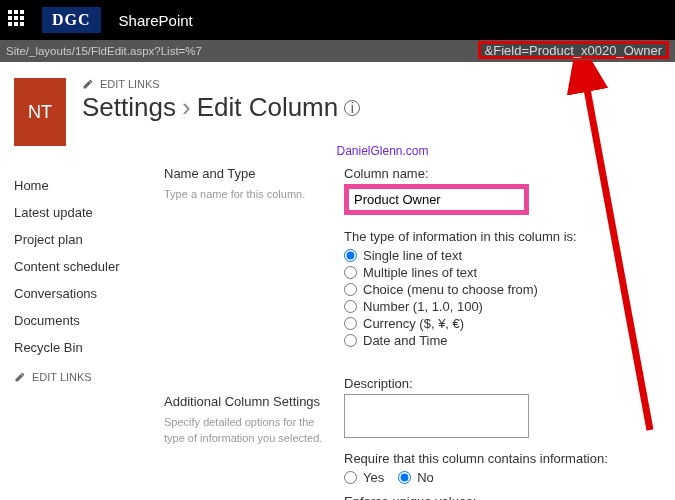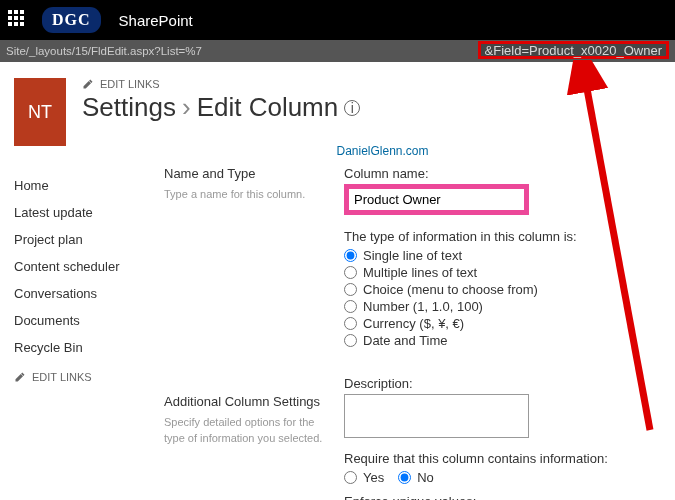--- a/index.html
+++ b/index.html
@@ -1,31 +1,31 @@
 <!DOCTYPE html>
 <html><head>
 <meta charset="utf-8">
 <style>
   * { box-sizing: border-box; margin: 0; padding: 0; }
   body { font-family: "Segoe UI", Arial, sans-serif; font-size: 13px; color: #333; width: 675px; height: 500px; overflow: hidden; background: #fff; position: relative; }
   .topbar { background: #000; height: 40px; display: flex; align-items: center; padding: 0 8px; }
   .waffle { width: 20px; height: 20px; display: grid; grid-template-columns: repeat(3,4px); grid-template-rows: repeat(3,4px); gap: 2px; margin-right: 14px; cursor: pointer; }
   .waffle span { background: #fff; width: 4px; height: 4px; }
-  .logo { background:#0a2a6b; color:#fff; font-weight:bold; padding:4px 10px; font-size:16px; letter-spacing:1px; font-family: Georgia, serif; margin-right:18px;border-radius:11px;}
+  .logo { background:#0a2a6b; color:#fff; font-weight:bold; padding:4px 10px; font-size:16px; letter-spacing:1px; font-family: Georgia, serif; margin-right:18px;}
   .app-name { color:#fff; font-size:15px; }
   .urlbar { background:#555; color:#ccc; font-size:11.5px; height:22px; line-height:22px; padding:0 6px; white-space:nowrap; overflow:hidden; position:relative; }
   .url-highlight { position:absolute; top:1px; right:6px; border:3px solid #d00; background:#444; color:#d8d8d8; padding:0 4px; height:18px; line-height:14px; font-size:13px;}
   .content { display:flex; padding:16px 14px 0 14px; }
   .tile { width:52px; height:68px; background:#b73a1d; color:#fff; display:flex; align-items:center; justify-content:center; font-size:18px; margin-right:16px; flex:0 0 auto;}
   .head-area { flex:1; }
   .editlinks { font-size:11px; color:#666; margin-bottom:2px; display:flex; align-items:center; gap:6px; cursor:pointer;}
   .breadcrumb { font-size:26px; font-weight:300; color:#333; display:flex; align-items:center; gap:6px; }
   .breadcrumb .sep { color:#888; }
   .info-icon { font-size:14px; border:1px solid #666; border-radius:50%; width:16px; height:16px; display:inline-flex; align-items:center; justify-content:center; font-style:normal; color:#555;}
-  .watermark { text-align:center; font-size:12px; color:#0369a1; margin-top:-2px; margin-left:90px;}
+  .watermark { text-align:center; font-size:12px; color:#6d28d9; margin-top:-2px; margin-left:90px;}
   .main { display:flex; padding:8px 14px 0 14px; }
   .nav { width:150px; flex:0 0 auto; padding-top:6px; }
   .nav a { display:block; font-size:13px; color:#333; padding:6px 0; text-decoration:none; cursor:pointer;}
   .nav .editlinks2 { font-size:11px; color:#666; margin-top:10px; display:flex; align-items:center; gap:6px; cursor:pointer;}
   .form { flex:1; display:flex; }
   .form-left { width:180px; flex:0 0 auto; padding-right:10px; }
   .form-left h4 { font-size:13px; font-weight:400; color:#333; margin-bottom:6px; }
   .form-left p { font-size:11px; color:#999; line-height:1.4; }
   .form-right { flex:1; font-size:13px; }
   .form-right label { display:block; margin-bottom:3px; color:#333; }

